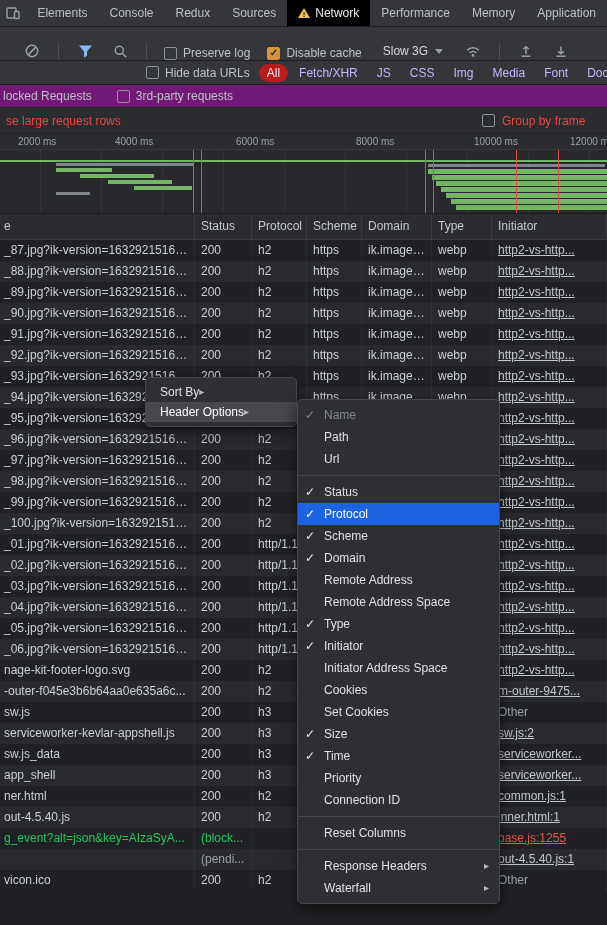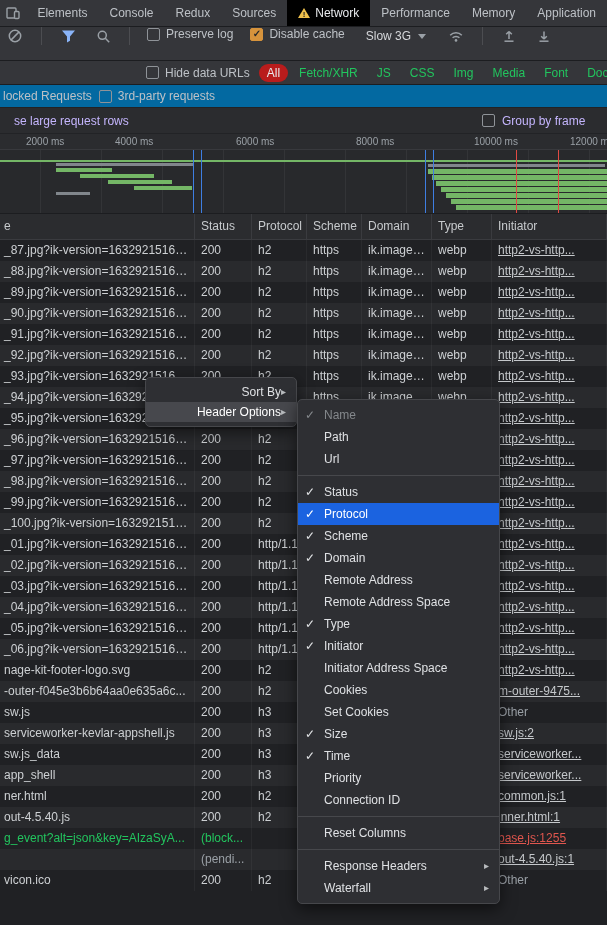--- a/index.html
+++ b/index.html
@@ -10,40 +10,40 @@
   
   .tabbar{height:27px;background:#35363a;display:flex;align-items:stretch;border-bottom:1px solid #1c1d20}
   .tabbar-icon{width:28px;display:flex;align-items:center;justify-content:center}
   .tab{display:flex;align-items:center;gap:5px;padding:0 11px;color:#bdc1c6;white-space:nowrap;cursor:default}
   .tab.active{background:#000;color:#e8eaed}
   .warn{position:relative;width:12px;height:10px;flex:0 0 auto}
   .warn .tri{position:absolute;left:0;top:0;width:0;height:0;border-left:6px solid transparent;border-right:6px solid transparent;border-bottom:10px solid #f0c14b}
   .warn .ex{position:absolute;left:4.6px;top:1.5px;font-size:8px;line-height:9px;font-weight:bold;color:#1c1d20;font-style:normal}
 
   
-  .toolbar{height:34px;background:#35363a;display:flex;align-items:flex-start;gap:17px;padding:0 6px;border-bottom:1px solid #1c1d20}
+  .toolbar{height:34px;background:#35363a;display:flex;align-items:flex-end;gap:17px;padding:0 23px;border-bottom:1px solid #1c1d20}
   .tool-icon{width:18px;height:18px;display:flex;align-items:center;justify-content:center;flex:0 0 auto}
   .vdiv{width:1px;height:18px;background:#4c4d51;flex:0 0 auto}
   .cb{width:13px;height:13px;border:1.5px solid #8f9398;border-radius:2px;display:inline-flex;align-items:center;justify-content:center;flex:0 0 auto}
   .cb.checked{background:#d6933c;border-color:#d6933c}
   .cb.checked .mark{font-size:10px;line-height:10px;font-weight:bold;color:#26282b}
   .cb-group{display:flex;align-items:center;gap:6px;color:#bdc1c6;white-space:nowrap}
   .select{display:flex;align-items:center;gap:7px;color:#d5d7da;padding:2px 4px;white-space:nowrap}
   .caret{width:0;height:0;border-left:4px solid transparent;border-right:4px solid transparent;border-top:5px solid #9aa0a6}
 
   
   .filterbar{height:24px;background:#35363a;display:flex;align-items:center;gap:9px;padding:0 6px 0 146px;border-bottom:1px solid #1c1d20;color:#bdc1c6;white-space:nowrap}
   .pills{display:flex;align-items:center;gap:3px}
-  .pill{padding:2px 8px;border-radius:10px;color:#22c55e}
+  .pill{padding:2px 8px;border-radius:10px;color:#c4b5fd}
   .pill.sel{background:#b91c1c;color:#e8eaed}
 
   
-  .blockedbar{height:23px;background:#0369a1;display:flex;align-items:center;gap:7px;padding:0 6px 0 3px;border-bottom:1px solid #222326;color:#bdc1c6;white-space:nowrap}
-  .blockedbar .second{}
-  .optrow{height:26px;background:#2b2c2f;position:relative;display:flex;align-items:center;padding-left:14px;border-bottom:1px solid #222326;color:#c4b5fd;white-space:nowrap}
+  .blockedbar{height:23px;background:#701a75;display:flex;align-items:center;gap:7px;padding:0 6px 0 3px;border-bottom:1px solid #222326;color:#bdc1c6;white-space:nowrap}
+  .blockedbar .second{margin-left:18px}
+  .optrow{height:26px;background:#2b2c2f;position:relative;display:flex;align-items:center;padding-left:6px;border-bottom:1px solid #222326;color:#ef4444;white-space:nowrap}
   .optrow .right{position:absolute;left:482px;display:flex;align-items:center;gap:7px}
 
   
   .overview{height:80px;background:#28292c;position:relative;border-bottom:1px solid #1c1d20;overflow:hidden}
   .ov-labels{height:16px;position:relative;background:#2b2c2f;border-bottom:1px solid #38393d}
   .ov-label{position:absolute;top:2px;font-size:10px;color:#9aa0a6;white-space:nowrap}
   .ov-graph{position:absolute;left:0;top:16px;right:0;bottom:0;background-image:repeating-linear-gradient(to right,rgba(255,255,255,.05) 0 1px,transparent 1px 61px);background-position:40px 0}
   .bar{position:absolute;display:block}
   .bar.green{background:#74b666}
   .bar.gray{background:#81868c}
@@ -60,21 +60,21 @@
   .td{line-height:21px;padding:0 6px;border-right:1px solid rgba(255,255,255,.045);overflow:hidden;white-space:nowrap;text-overflow:ellipsis}
   .td.name{padding-left:4px}
   .err{color:#22c55e}
   .dim{color:#9aa0a6}
   .link{color:#c5c8cb;text-decoration:underline;cursor:pointer}
   .link.err{color:#e0564e}
 
   
   .menu{position:absolute;background:#2e2f33;border:1px solid #46474b;border-radius:5px;box-shadow:0 5px 16px rgba(0,0,0,.55);padding:4px 0;z-index:10;overflow:hidden}
   #ctx1{left:145px;top:377px;width:152px}
-  .m1-item{height:20px;line-height:20px;display:flex;justify-content:flex-end;align-items:center;padding:0 10px 0 14px;color:#dfe1e4;cursor:default}
+  .m1-item{height:20px;line-height:20px;display:flex;justify-content:flex-start;align-items:center;padding:0 10px 0 14px;color:#dfe1e4;cursor:default}
   .m1-item.hover{background:#47484d;color:#fff}
   .chev{color:#b8bbbe;font-size:10px}
   #ctx2{left:297px;top:399px;width:203px}
   .m2-item{height:22px;line-height:22px;display:flex;align-items:center;padding:0 10px 0 7px;color:#dfe1e4;cursor:default}
   .m2-item .check{width:19px;flex:0 0 auto;font-size:12px}
   .m2-item .m2-label{flex:1;overflow:hidden;white-space:nowrap}
   .m2-item.hl{background:#1b63e0;color:#fff}
   .m2-item.hl .check{color:#fff}
   .m2-item.dis{color:#84888c}
   .msep{height:1px;background:#47484c;margin:5px 0}
@@ -209,21 +209,21 @@
   <div class="optrow">
     <span>se large request rows</span>
     <span class="right">
       <span class="cb"></span>
       <span>Group by frame</span>
     </span>
   </div>
 
   <div class="overview">
     <div id="ov-labels" class="ov-labels">
-        <span class="ov-label" style="left: 26px;">2000 ms</span>
+        <span class="ov-label" style="left: 18px;">2000 ms</span>
         <span class="ov-label" style="left: 115px;">4000 ms</span>
         <span class="ov-label" style="left: 236px;">6000 ms</span>
         <span class="ov-label" style="left: 356px;">8000 ms</span>
         <span class="ov-label" style="left: 474px;">10000 ms</span>
         <span class="ov-label" style="left: 570px;">12000 ms</span>
       </div>
     <div id="ov-graph" class="ov-graph">
         <i class="bar green" style="left: 0px; top: 10px; width: 607px; height: 2px;"></i>
         <i class="bar gray" style="left: 56px; top: 13px; width: 138px; height: 3px;"></i>
         <i class="bar green" style="left: 56px; top: 18px; width: 56px; height: 4px;"></i>

